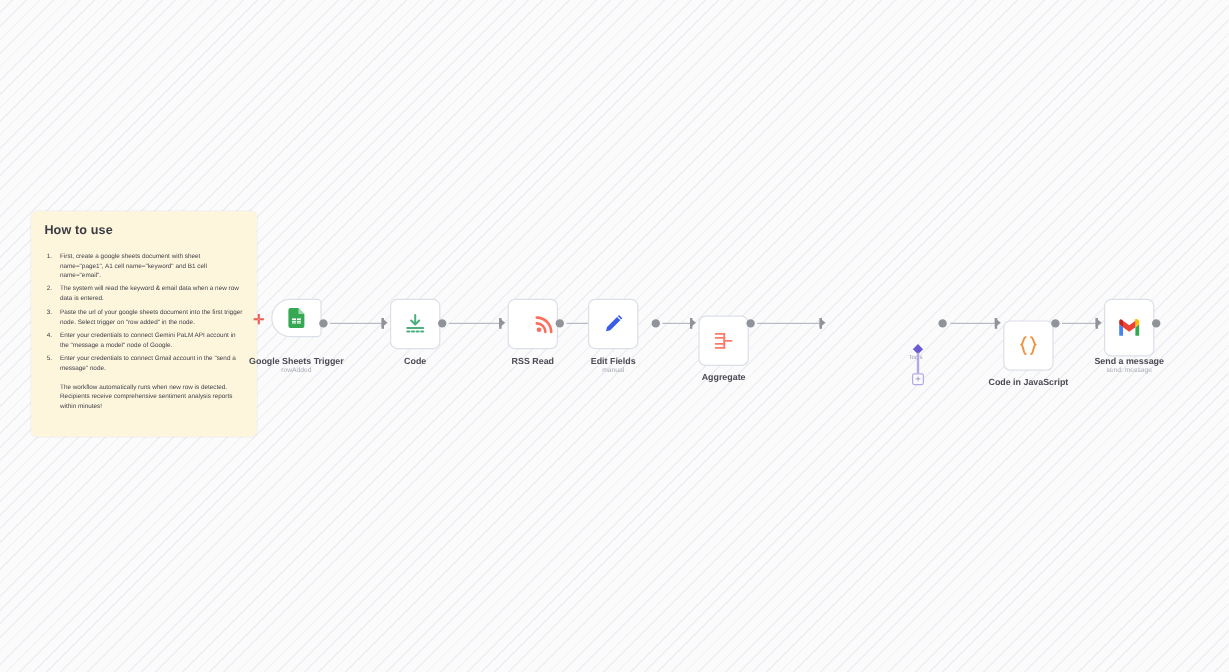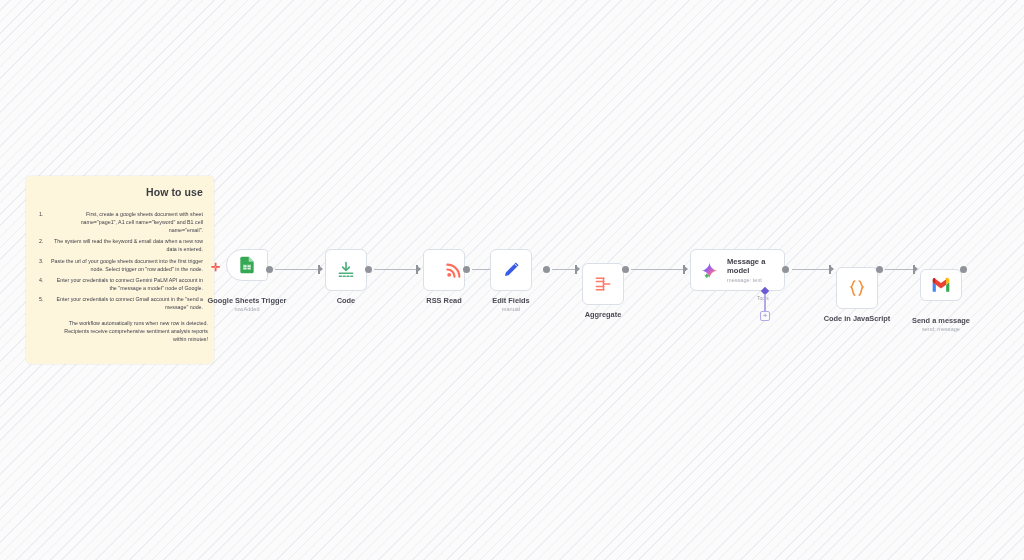--- a/index.html
+++ b/index.html
@@ -21,21 +21,20 @@
 
   
   .sticky {
     position: absolute;
     left: 26px; top: 176px;
     width: 188px; height: 188px;
     background: #fdf6dd;
     border-radius: 5px;
     padding: 10px 11px 8px 11px;
     box-shadow: 0 0 0 1px rgba(0,0,0,0.03);
-    text-align: right;
   }
   .sticky-title {
     font-size: 10.5px;
     font-weight: 700;
     color: #3c3c44;
     margin-bottom: 12px;
     letter-spacing: 0.1px;
   }
   .sticky ol {
     list-style: none;
@@ -287,40 +286,20 @@
         <path d="M12.6 12h7.4" stroke="#ff7a68" stroke-width="1.8" stroke-linecap="round"></path>
       </svg>
     </span>
     <div class="node-label">Aggregate</div>
     <div class="node-sublabel"></div>
   </div>
   <div class="out-dot" style="left:622px; top:266px;"></div>
 
   <div class="in-bar" style="left:683px; top:265px;"></div>
   <div class="in-arrow" style="left:683px; top:265px;"></div>
-  <div class="node wide" style="left:690px; top:249px; width:95px; height:42px;">
-    <span>
-      <svg class="icon" width="19" height="19" viewBox="0 0 24 24">
-        <defs>
-          <linearGradient id="gem" x1="0" y1="0" x2="1" y2="1">
-            <stop offset="0%" stop-color="#3b82f6"></stop>
-            <stop offset="35%" stop-color="#8b5cf6"></stop>
-            <stop offset="65%" stop-color="#ec6b9e"></stop>
-            <stop offset="100%" stop-color="#f59e0b"></stop>
-          </linearGradient>
-        </defs>
-        <path d="M12 1.5c0 5.5 5 10.5 10.5 10.5C17 12 12 17 12 22.5 12 17 7 12 1.5 12 7 12 12 7 12 1.5z" fill="url(#gem)"></path>
-        <path d="M5.5 18.6c1.4-.6 2.6-1.8 3.2-3.2.6 1.4 1.8 2.6 3.2 3.2-1.4.6-2.6 1.8-3.2 3.2-.6-1.4-1.8-2.6-3.2-3.2z" fill="#34a853" opacity="0.9"></path>
-      </svg>
-    </span>
-    <div>
-      <div class="wide-title">Message a model</div>
-      <div class="wide-sub">message: text</div>
-    </div>
-  </div>
   <div class="out-dot" style="left:782px; top:266px;"></div>
 
   <div class="tools-diamond" style="left:762px; top:288px;"></div>
   <div class="tools-label" style="left:757px; top:295px;">Tools</div>
   <div class="tools-line" style="left:764.4px; top:294px; height:17px;"></div>
   <div class="tools-plus" style="left:760px; top:311px;">+</div>
 
   <div class="in-bar" style="left:829px; top:265px;"></div>
   <div class="in-arrow" style="left:829px; top:265px;"></div>
   <div class="node" style="left:836px; top:249px; width:42px; height:42px;margin-top:18px;">
@@ -330,21 +309,21 @@
         <path d="M14.6 3.5C17.2 3.5 16.6 9 19 10.8c-2.4 1.8-1.8 9.7-4.4 9.7" stroke="#f2923c" stroke-width="1.9" fill="none" stroke-linecap="round"></path>
       </svg>
     </span>
     <div class="node-label">Code in JavaScript</div>
     <div class="node-sublabel"></div>
   </div>
   <div class="out-dot" style="left:876px; top:266px;"></div>
 
   <div class="in-bar" style="left:913px; top:265px;"></div>
   <div class="in-arrow" style="left:913px; top:265px;"></div>
-  <div class="node" style="left:920px; top:249px; width:42px; height:32px;margin-top:20px;">
+  <div class="node" style="left:920px; top:249px; width:42px; height:48px;">
     <span>
       <svg class="icon" width="20" height="20" viewBox="0 0 24 20">
         <path d="M2.4 18.2h3.4V9.6L2 6.7v10.1c0 .8.2 1.4.4 1.4z" fill="#4285f4"></path>
         <path d="M18.2 18.2h3.4c.3 0 .4-.6.4-1.4V6.7l-3.8 2.9v8.6z" fill="#34a853"></path>
         <path d="M18.2 3.1v6.5L22 6.7V4.2c0-2.3-2.6-3.6-4.4-2.2l-.4.3.9.8z" fill="#fbbc04"></path>
         <path d="M5.8 9.6V3.1l6.2 4.6 6.2-4.6v6.5L12 14.2 5.8 9.6z" fill="#ea4335"></path>
         <path d="M2 4.2v2.5l3.8 2.9V3.1L5 2.3C3.2.9 2 2.2 2 4.2z" fill="#c5221f"></path>
       </svg>
     </span>
     <div class="node-label">Send a message</div>

